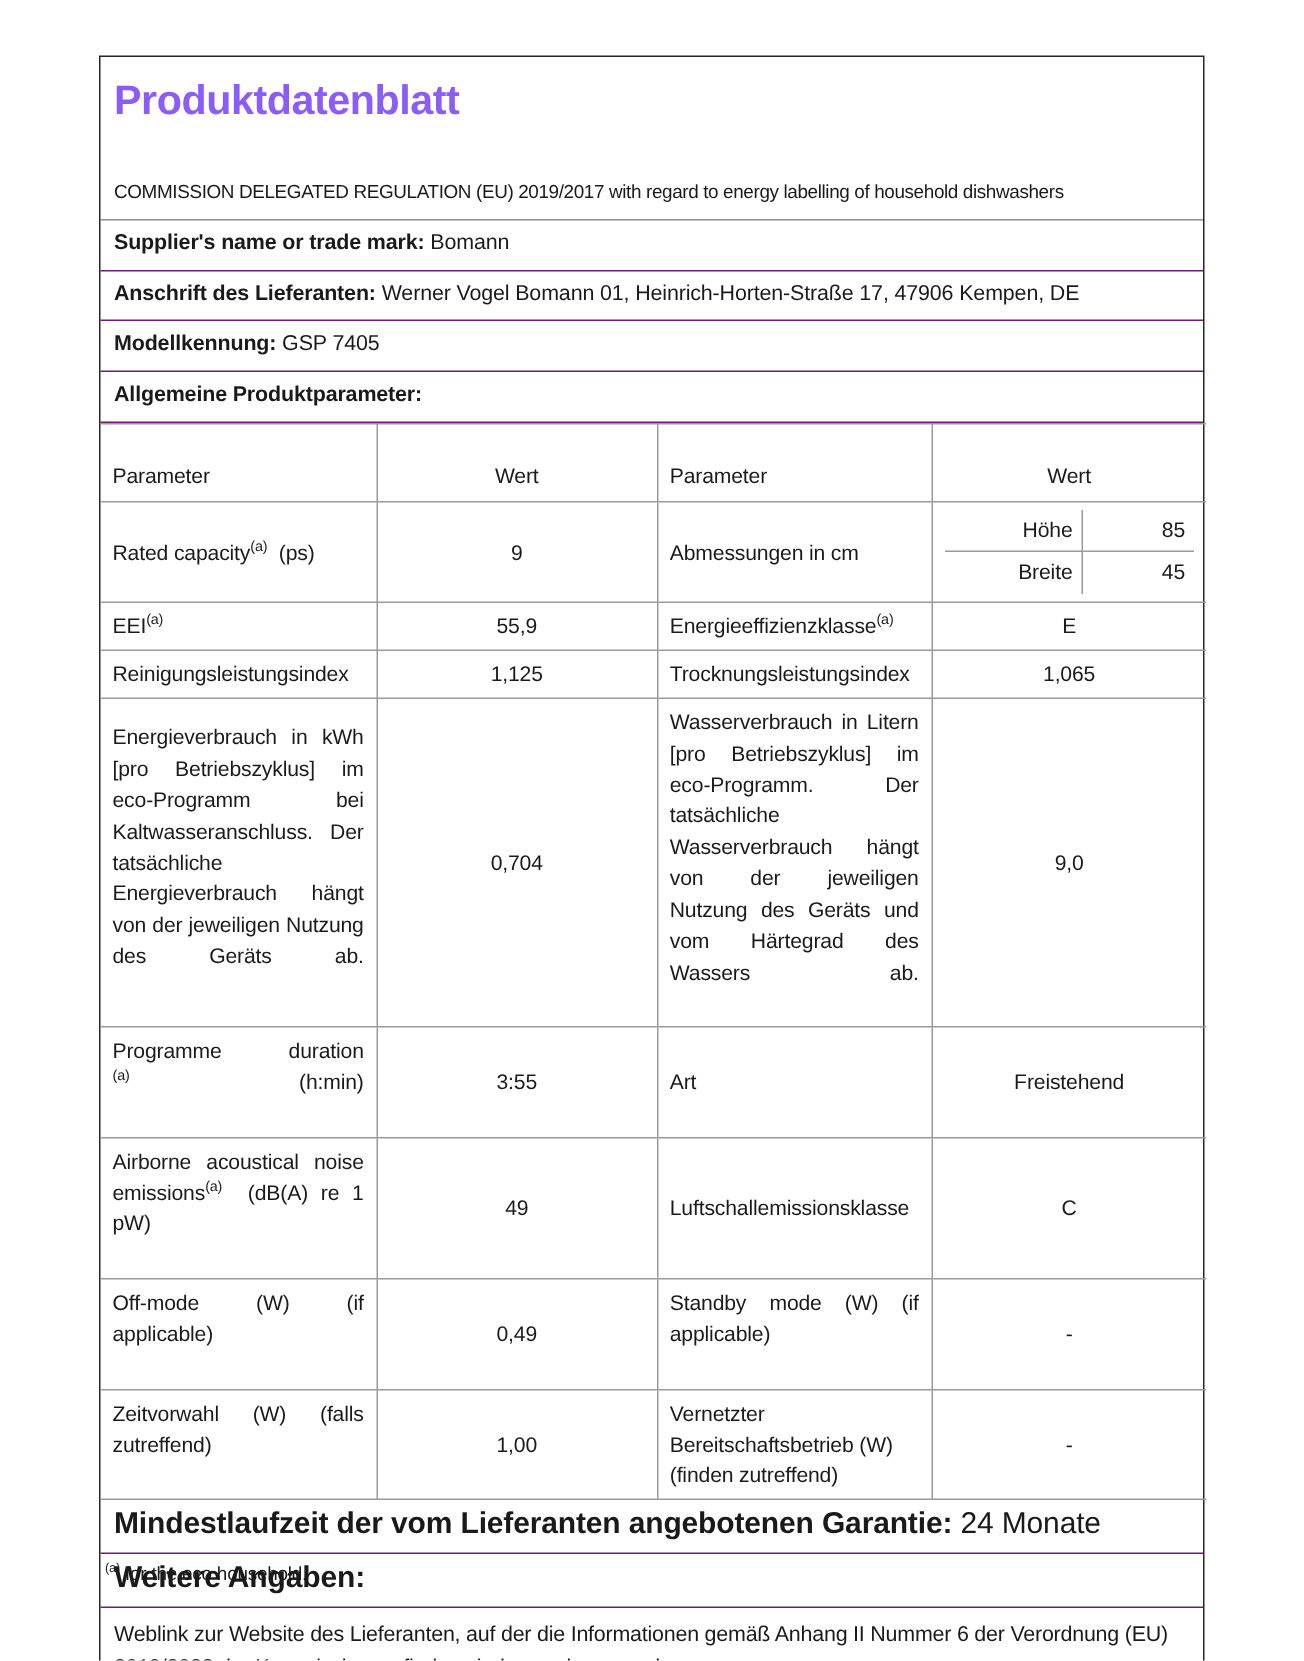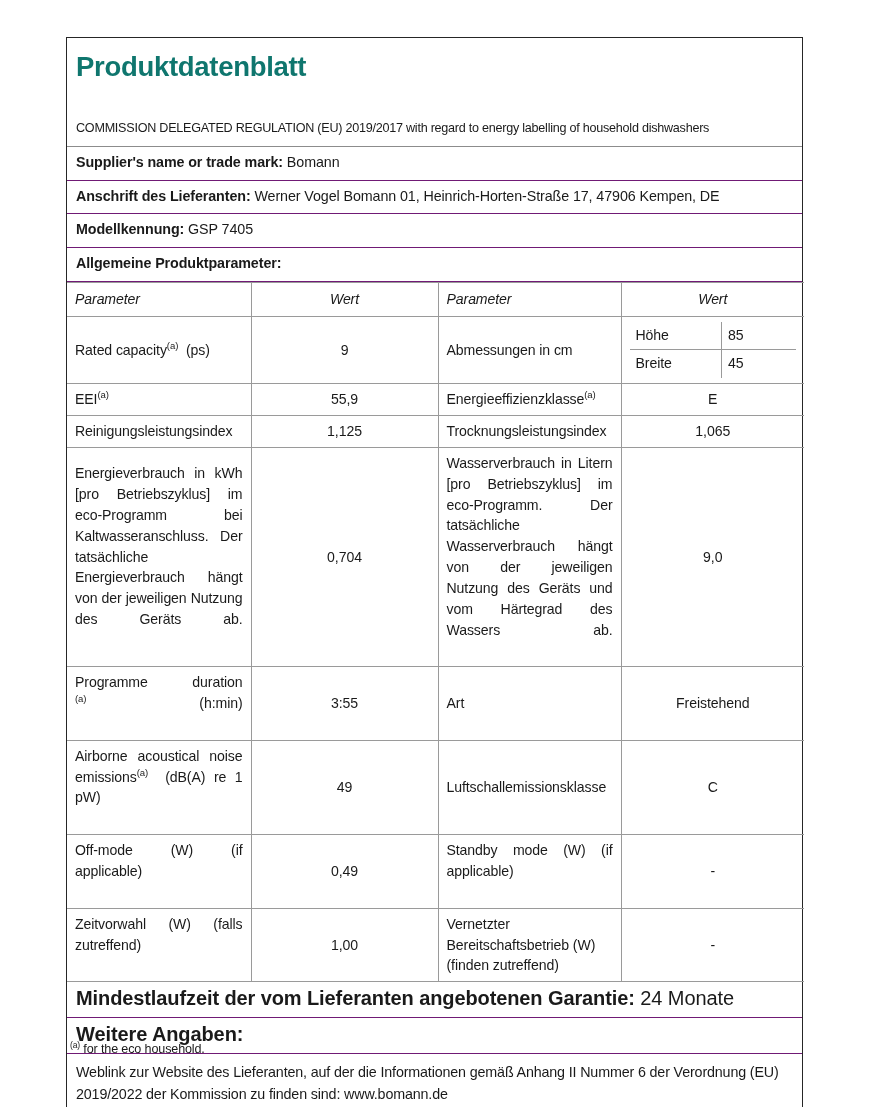--- a/index.html
+++ b/index.html
@@ -32,21 +32,21 @@
 
   
   .band {
     border-bottom: 1px solid #701a75;
     box-sizing: border-box;
     padding: 5px 9px 7px 9px;
   }
   .band:last-child { border-bottom: none; }
 
   .title {
-    color: #0f766e;
+    color: #8b5cf6;
     font-size: 27.5px;
     font-weight: bold;
     letter-spacing: -0.3px;
     line-height: 1.1;
     padding: 14px 9px 9px 9px;
     border-bottom: none;
   }
   .subtitle {
     font-size: 12.6px;
     line-height: 1.25;
@@ -75,21 +75,21 @@
     padding: 5px 8px;
     vertical-align: middle;
     overflow: hidden;
     white-space: normal;
     box-sizing: border-box;
     line-height: 1.48;
     letter-spacing: -0.1px;
   }
   table.params td.nb-l { border-left: none; }
   table.params td.nb-r { border-right: none; }
-  tr.hdr td { padding-top: 6px; padding-bottom: 6px; font-style: italic; }
+  tr.hdr td { padding-top: 24px; padding-bottom: 6px; }
 
   .c-param { width: 184px; }
   .c-val   { width: 187px; text-align: center; }
   .c-param2{ width: 183px; }
   .c-val2  { width: 183px; text-align: center; }
 
   .just { text-align: justify; text-justify: inter-word; }
   .just::after { content: ""; display: inline-block; width: 100%; }
   .nowrapclip {
     white-space: nowrap;
@@ -100,21 +100,21 @@
 
   
   table.dims {
     width: 100%;
     border-collapse: collapse;
     table-layout: fixed;
   }
   table.dims td {
     border: 1px solid #9a9a9a;
     padding: 4px 6px;
-    text-align: left;
+    text-align: right;
     font-size: 14.1px;
     line-height: 1.4;
   }
   table.dims tr:first-child td { border-top: none; }
   table.dims tr:last-child td { border-bottom: none; }
   table.dims td:first-child { border-left: none; width: 92px; }
   table.dims td:last-child { border-right: none; }
   td.dimwrap { padding: 0; vertical-align: middle; }
 
   

